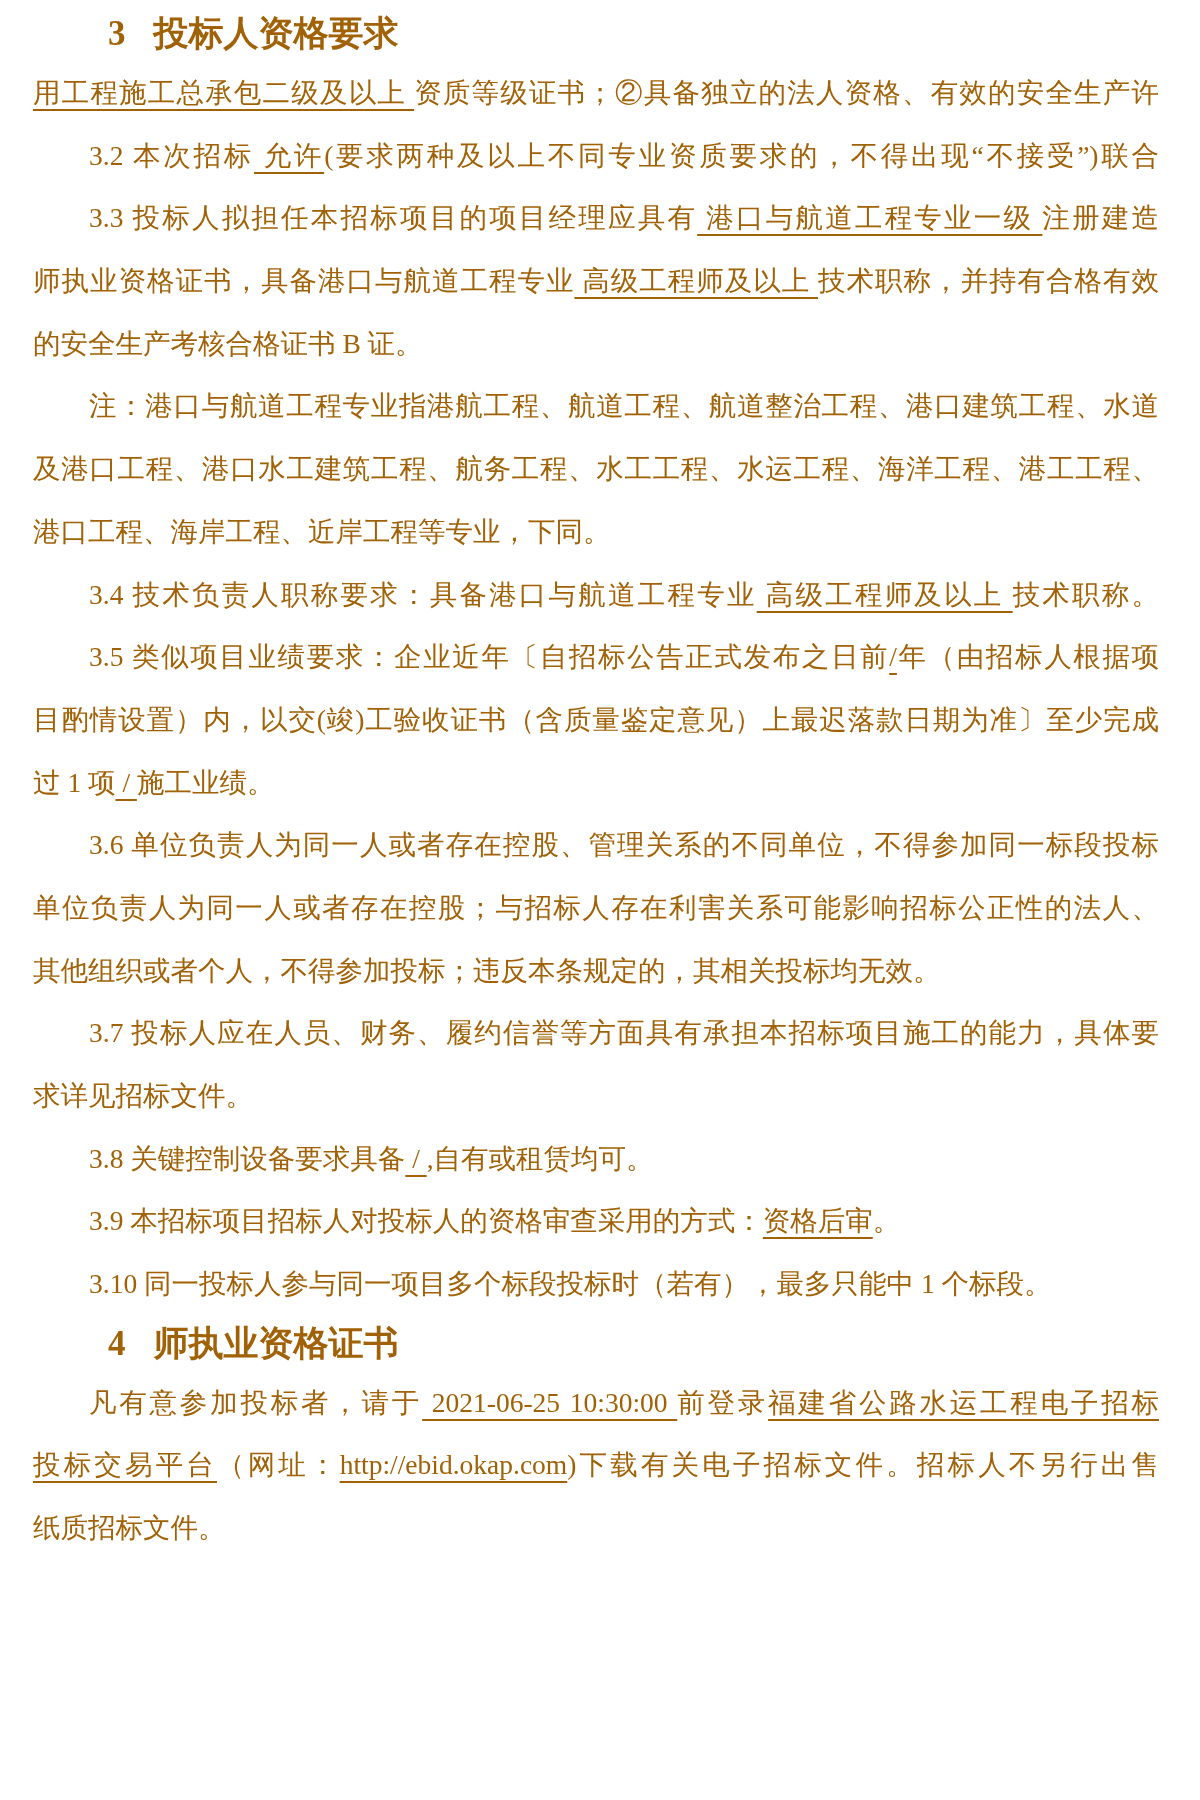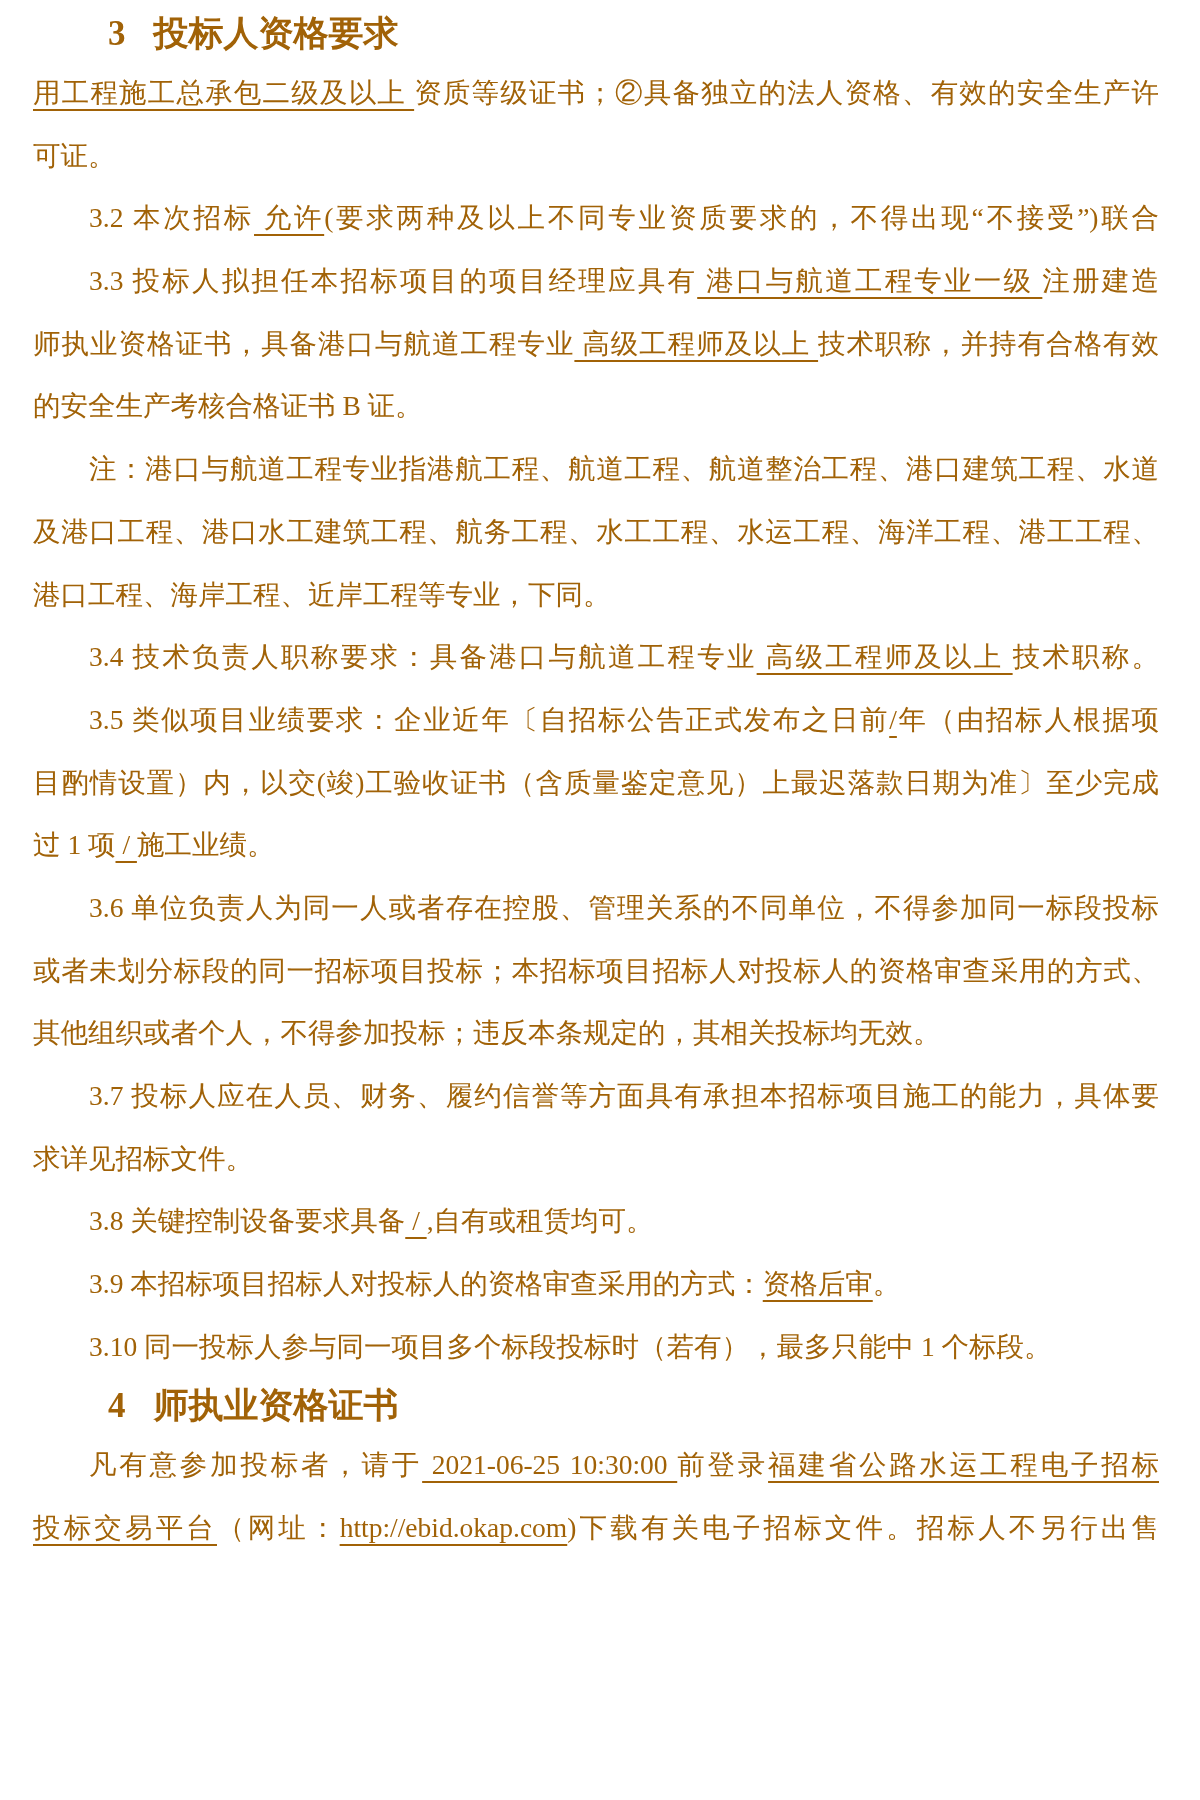--- a/index.html
+++ b/index.html
@@ -48,36 +48,36 @@
     text-decoration-thickness: 2px;
     text-underline-offset: 7px;
   }
 </style>
 </head>
 <body>
 
 <div class="page" style="background: rgb(255, 255, 255); color: #a16207;">
     <div class="row heading"><span class="num">3</span><span>投标人资格要求</span></div>
     <div class="row fill"><span class="u">用工程施工总承包二级及以上 </span><span>资质等级证书；②具备独立的法人资格、有效的安全生产许</span></div>
-    <div class="row"><span>可证。</span></div>
     <div class="row indent fill"><span>3.2 本次招标</span><span class="u"> 允许</span><span>(要求两种及以上不同专业资质要求的，不得出现“不接受”)联合</span></div>
     <div class="row indent fill"><span>3.3 投标人拟担任本招标项目的项目经理应具有</span><span class="u"> 港口与航道工程专业一级 </span><span>注册建造</span></div>
     <div class="row fill"><span>师执业资格证书，具备港口与航道工程专业</span><span class="u"> 高级工程师及以上 </span><span>技术职称，并持有合格有效</span></div>
     <div class="row"><span>的安全生产考核合格证书 B 证。</span></div>
     <div class="row indent fill"><span>注：港口与航道工程专业指港航工程、航道工程、航道整治工程、港口建筑工程、水道</span></div>
     <div class="row fill"><span>及港口工程、港口水工建筑工程、航务工程、水工工程、水运工程、海洋工程、港工工程、</span></div>
     <div class="row"><span>港口工程、海岸工程、近岸工程等专业，下同。</span></div>
     <div class="row indent fill"><span>3.4 技术负责人职称要求：具备港口与航道工程专业</span><span class="u"> 高级工程师及以上 </span><span>技术职称。</span></div>
     <div class="row indent fill"><span>3.5 类似项目业绩要求：企业近年〔自招标公告正式发布之日前</span><span class="u">/</span><span>年（由招标人根据项</span></div>
     <div class="row fill"><span>目酌情设置）内，以交(竣)工验收证书（含质量鉴定意见）上最迟落款日期为准〕至少完成</span></div>
     <div class="row"><span>过 1 项</span><span class="u"> / </span><span>施工业绩。</span></div>
     <div class="row indent fill"><span>3.6 单位负责人为同一人或者存在控股、管理关系的不同单位，不得参加同一标段投标</span></div>
-    <div class="row fill"><span>或者未划分标段的同一招标项目投标；本招标项目招标人对投标人的资格审查采用的方式、</span></div>
+    <div class="row fill"><span>单位负责人为同一人或者存在控股；与招标人存在利害关系可能影响招标公正性的法人、</span></div>
     <div class="row"><span>其他组织或者个人，不得参加投标；违反本条规定的，其相关投标均无效。</span></div>
     <div class="row indent fill"><span>3.7 投标人应在人员、财务、履约信誉等方面具有承担本招标项目施工的能力，具体要</span></div>
     <div class="row"><span>求详见招标文件。</span></div>
     <div class="row indent"><span>3.8 关键控制设备要求具备</span><span class="u"> / </span><span>,自有或租赁均可。</span></div>
     <div class="row indent"><span>3.9 本招标项目招标人对投标人的资格审查采用的方式：</span><span class="u">资格后审</span><span>。</span></div>
     <div class="row indent"><span>3.10 同一投标人参与同一项目多个标段投标时（若有），最多只能中 1 个标段。</span></div>
     <div class="row heading"><span class="num">4</span><span>师执业资格证书</span></div>
     <div class="row indent fill"><span>凡有意参加投标者，请于</span><span class="u"> 2021-06-25 10:30:00 </span><span>前登录</span><span class="u">福建省公路水运工程电子招标</span></div>
     <div class="row fill"><span class="u">投标交易平台</span><span>（网址：</span><span class="u">http://ebid.okap.com</span><span>)下载有关电子招标文件。招标人不另行出售</span></div>
+    <div class="row"><span>纸质招标文件。</span></div>
   </div>
 
 </body></html>

